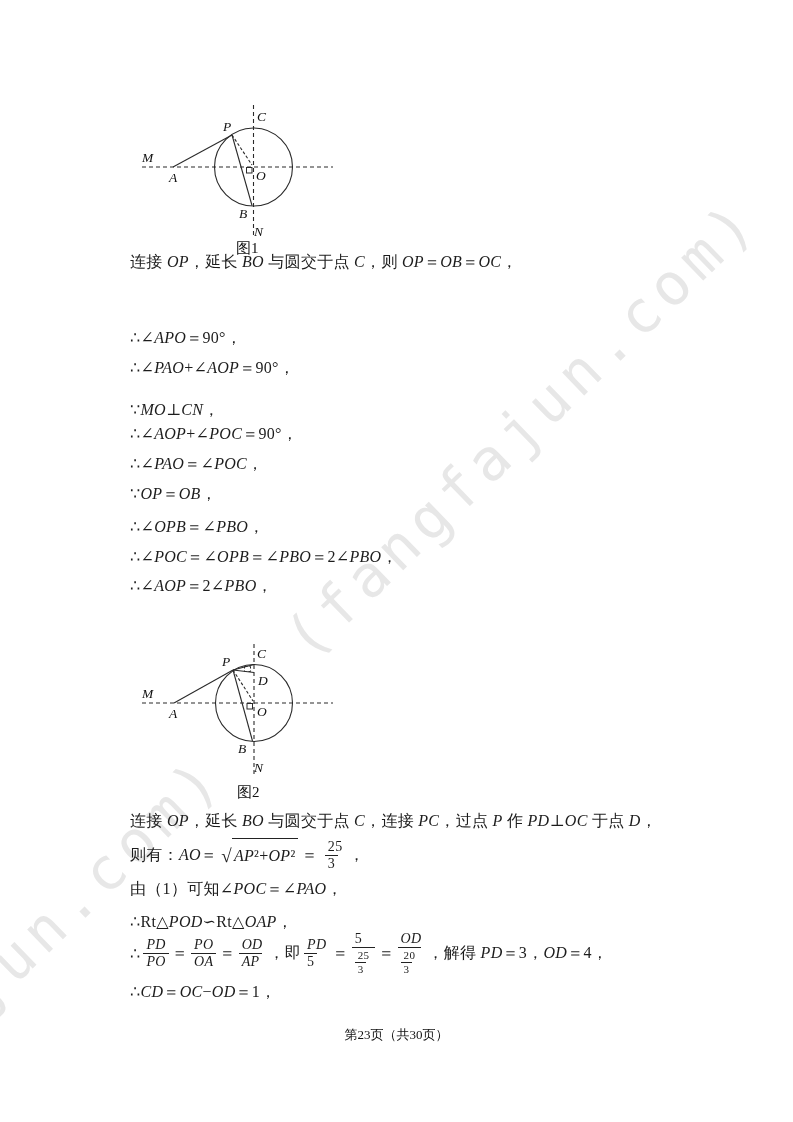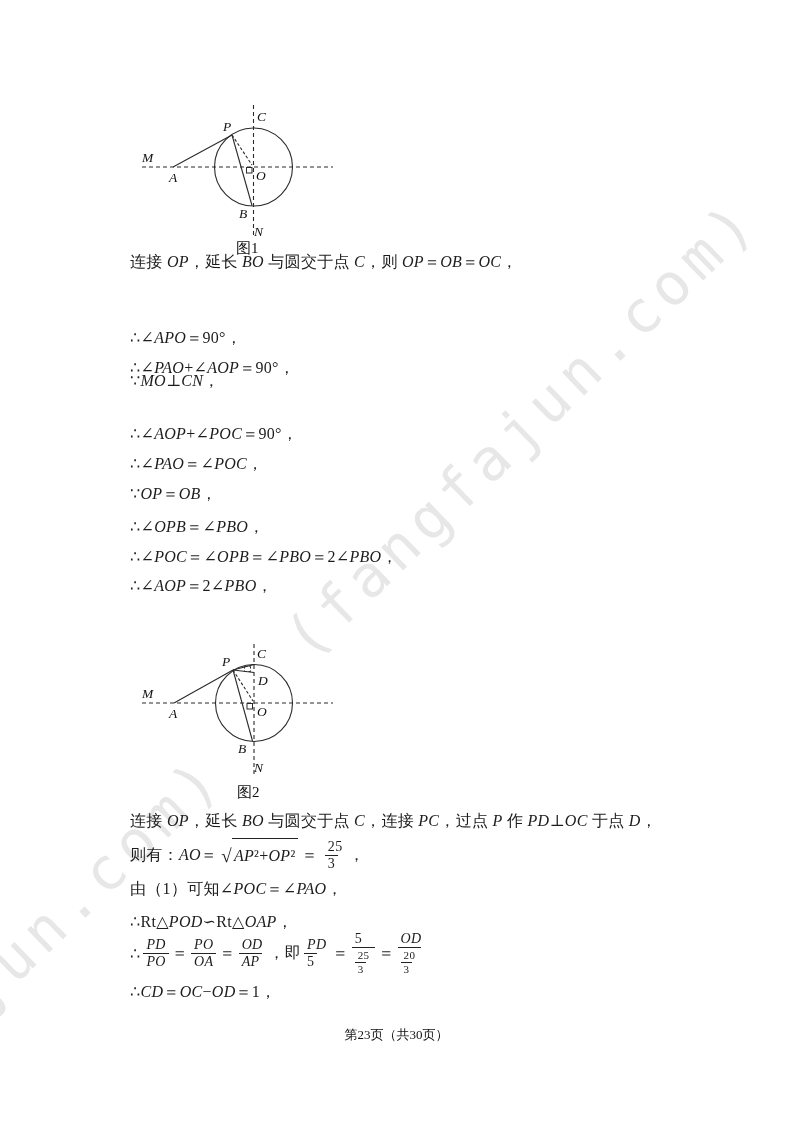--- a/index.html
+++ b/index.html
@@ -59,21 +59,21 @@
     <text class="lbl" x="127" y="21">C</text>
     <text class="lbl" x="126" y="80">O</text>
     <text class="lbl" x="109" y="118">B</text>
     <text class="lbl" x="124" y="136">N</text>
     <text class="cap" x="106" y="153">图1</text>
   </svg>
 
   <div class="line mx" style="top:252px">连接 <i>OP</i>，延长 <i>BO</i> 与圆交于点 <i>C</i>，则 <i>OP</i>＝<i>OB</i>＝<i>OC</i>，</div>
   <div class="line mx" style="top:328px">∴∠<i>APO</i>＝90°，</div>
   <div class="line mx" style="top:358px">∴∠<i>PAO</i>+∠<i>AOP</i>＝90°，</div>
-  <div class="line mx" style="top:371px">∵<i>MO</i>⊥<i>CN</i>，</div>
+  <div class="line mx" style="top:400px">∵<i>MO</i>⊥<i>CN</i>，</div>
   <div class="line mx" style="top:424px">∴∠<i>AOP</i>+∠<i>POC</i>＝90°，</div>
   <div class="line mx" style="top:454px">∴∠<i>PAO</i>＝∠<i>POC</i>，</div>
   <div class="line mx" style="top:484px">∵<i>OP</i>＝<i>OB</i>，</div>
   <div class="line mx" style="top:517px">∴∠<i>OPB</i>＝∠<i>PBO</i>，</div>
   <div class="line mx" style="top:547px">∴∠<i>POC</i>＝∠<i>OPB</i>＝∠<i>PBO</i>＝2∠<i>PBO</i>，</div>
   <div class="line mx" style="top:576px">∴∠<i>AOP</i>＝2∠<i>PBO</i>，</div>
 
   <svg class="fig" style="left:130px;top:640px;" width="215" height="165" viewBox="0 0 215 165">
     <line class="dash" x1="124" y1="4" x2="124" y2="134"></line>
     <line class="dash" x1="12" y1="63" x2="203" y2="63"></line>
@@ -148,18 +148,19 @@
     <span class="mx">＝</span>
     <span class="frac">
       <span class="num mx"><i>OD</i></span>
       <span class="den">
         <span class="frac small">
           <span class="num mx">20</span>
           <span class="den mx">3</span>
         </span>
       </span>
     </span>
+    <span class="mx">，解得 <i>PD</i>＝3，<i>OD</i>＝4，</span>
   </div>
 
   <div class="line mx" style="top:982px">∴<i>CD</i>＝<i>OC</i>−<i>OD</i>＝1，</div>
 
   <div class="footer mx">第23页（共30页）</div>
 </div>
 
 </body></html>

